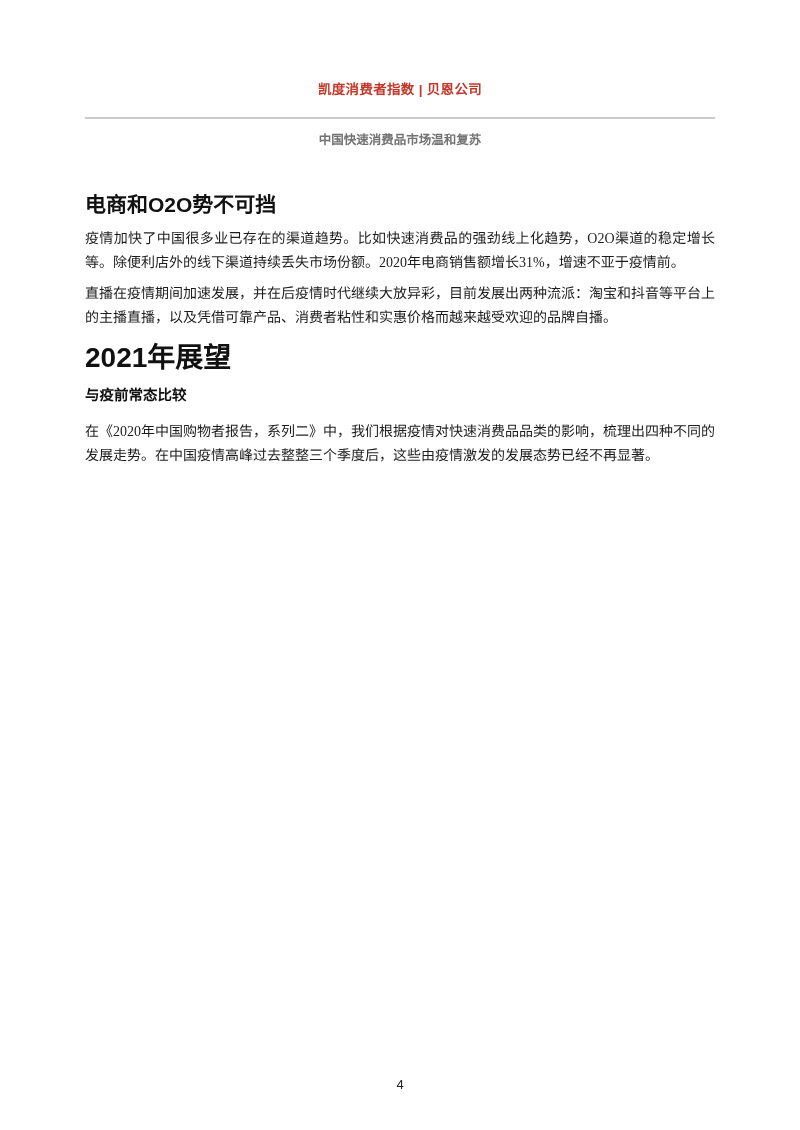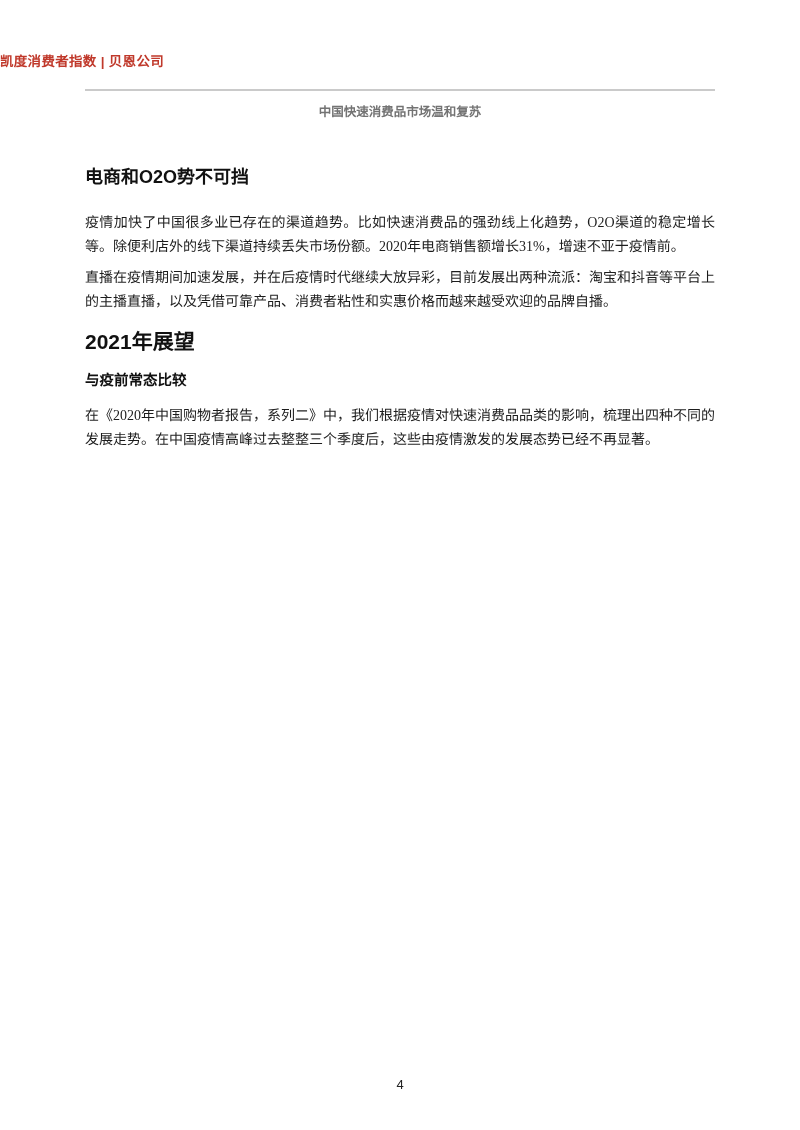--- a/index.html
+++ b/index.html
@@ -9,21 +9,22 @@
   }
   .page {
     position: relative;
     width: 800px;
     height: 1130px;
     margin: 0 auto;
     background: #ffffff;
     overflow: hidden;
   }
   .brand {
-    padding-top: 54px;
+    padding-top: 82px;
+    text-align: center;
     font-family: "Liberation Sans", sans-serif;
     font-weight: 700;
     font-size: 13.5px;
     line-height: 16px;
     letter-spacing: 0.3px;
     color: #c0392b;
   }
   .divider {
     width: 630px;
     margin: 19px auto 0 auto;
@@ -47,36 +48,36 @@
     font-size: 14px;
     line-height: 24px;
     text-align: justify;
     color: #1c1c1c;
   }
   .content p {
     margin: 0 0 7px 0;
   }
   .sec-heading {
     font-family: "Liberation Sans", sans-serif;
-    font-size: 18px;
+    font-size: 21px;
     line-height: 20px;
     font-weight: 700;
     color: #111111;
-    margin: 2px 0 24px 0;
+    margin: 2px 0 12px 0;
   }
   .big-heading {
     font-family: "Liberation Sans", sans-serif;
-    font-size: 21px;
+    font-size: 28px;
     line-height: 28px;
     font-weight: 700;
     color: #111111;
     margin: 14px 0 14px 0;
   }
   .sub-heading {
-    font-family: Liberation Sans, sans-serif;
+    font-family: Liberation Mono, monospace;
     font-size: 14.5px;
     line-height: 20px;
     font-weight: 700;
     color: #111111;
     margin: 0 0 14px 0;
   }
   .page-number {
     position: absolute;
     left: 0;
     right: 0;

